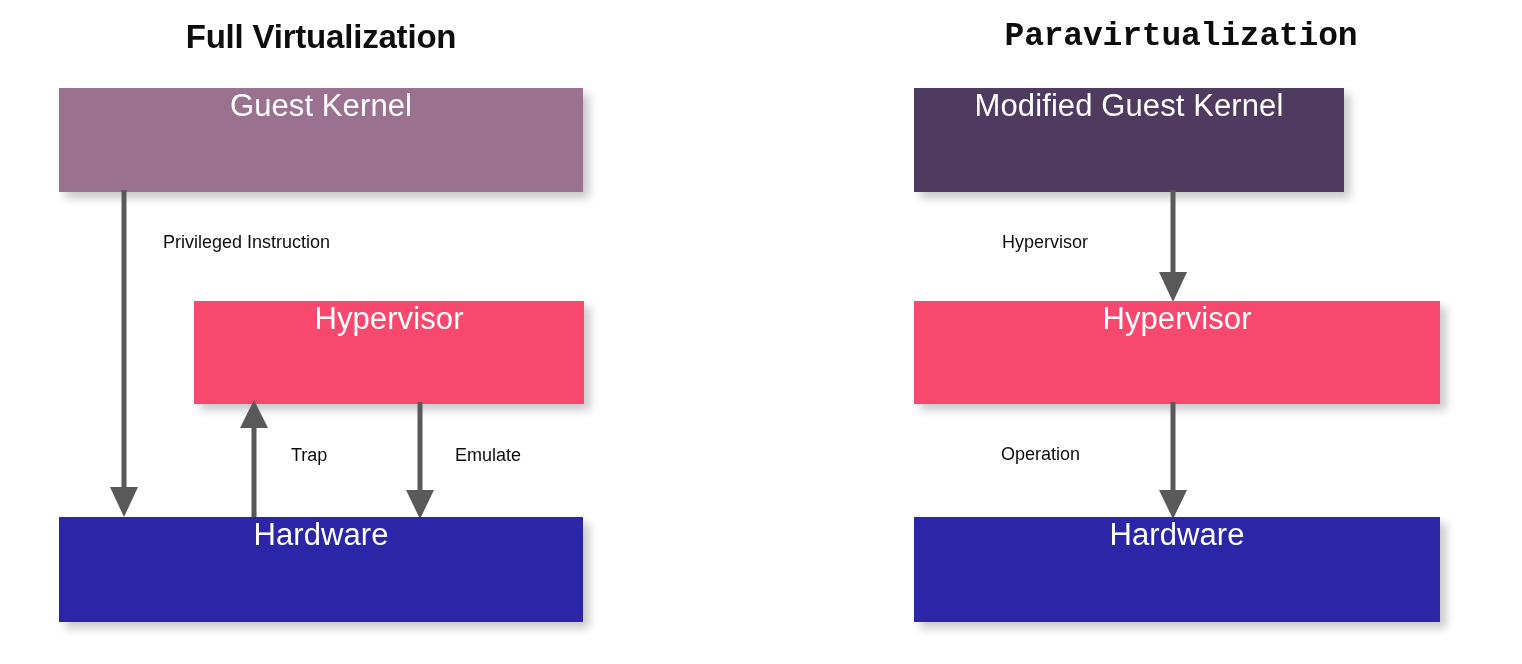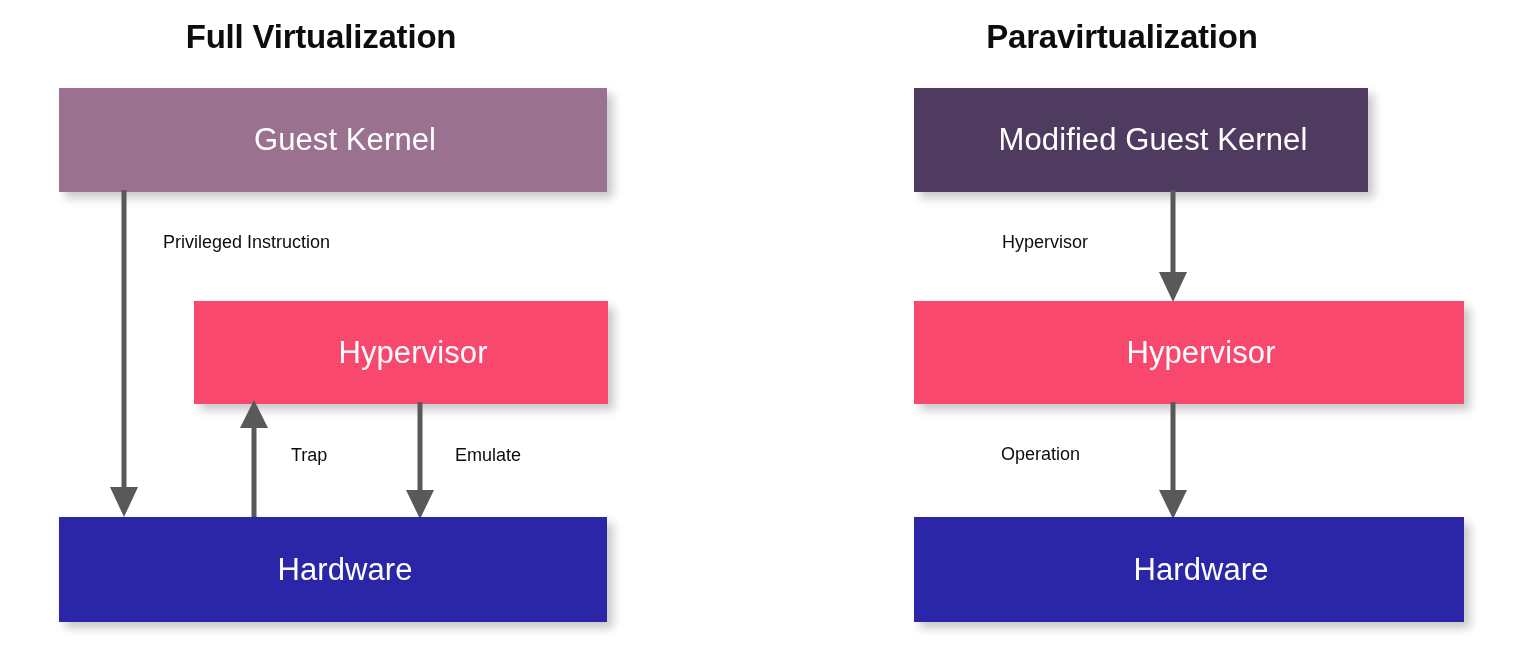--- a/index.html
+++ b/index.html
@@ -27,29 +27,27 @@
     color: #0d0d0d;
     letter-spacing: -0.2px;
     text-align: center;
     white-space: nowrap;
     line-height: 1;
   }
 
   .box {
     position: absolute;
     display: flex;
-    align-items: center;
     justify-content: center;
     color: #ffffff;
     font-size: 31px;
     font-weight: normal;
     letter-spacing: 0.1px;
     white-space: nowrap;
     box-shadow: 6px 6px 9px rgba(0,0,0,0.22);
-    padding-left: 24px;
   }
 
   .edge-label {
     position: absolute;
     font-size: 18px;
     color: #0d0d0d;
     white-space: nowrap;
     line-height: 1;
   }
 
@@ -89,21 +87,21 @@
   <svg class="arrow-svg" style="left:402px; top:402px; width:36px; height:120px;" viewBox="0 0 36 120">
     <line x1="18" y1="0" x2="18" y2="94" stroke="#595959" stroke-width="5"></line>
     <polygon points="4,88 32,88 18,117" fill="#595959"></polygon>
   </svg>
   <div class="edge-label" style="left:455px; top:446px;">Emulate</div>
 
   <div class="box" style="left:59px; top:517px; width:524px; height:105px; background:#2B26A8;">
     <span>Hardware</span>
   </div>
 
-  <div class="panel-title" style="left:859px; top:20px; width:526px;">Paravirtualization</div>
+  <div class="panel-title" style="left:918px; top:20px; width:526px;font-family:Liberation Mono, monospace;">Paravirtualization</div>
 
   <div class="box" style="left:914px; top:88px; width:430px; height:104px; background:#503B60;">
     <span>Modified Guest Kernel</span>
   </div>
 
   <svg class="arrow-svg" style="left:1155px; top:190px; width:36px; height:115px;" viewBox="0 0 36 115">
     <line x1="18" y1="0" x2="18" y2="88" stroke="#595959" stroke-width="5"></line>
     <polygon points="4,82 32,82 18,112" fill="#595959"></polygon>
   </svg>
   <div class="edge-label" style="left:1002px; top:233px;">Hypervisor</div>

